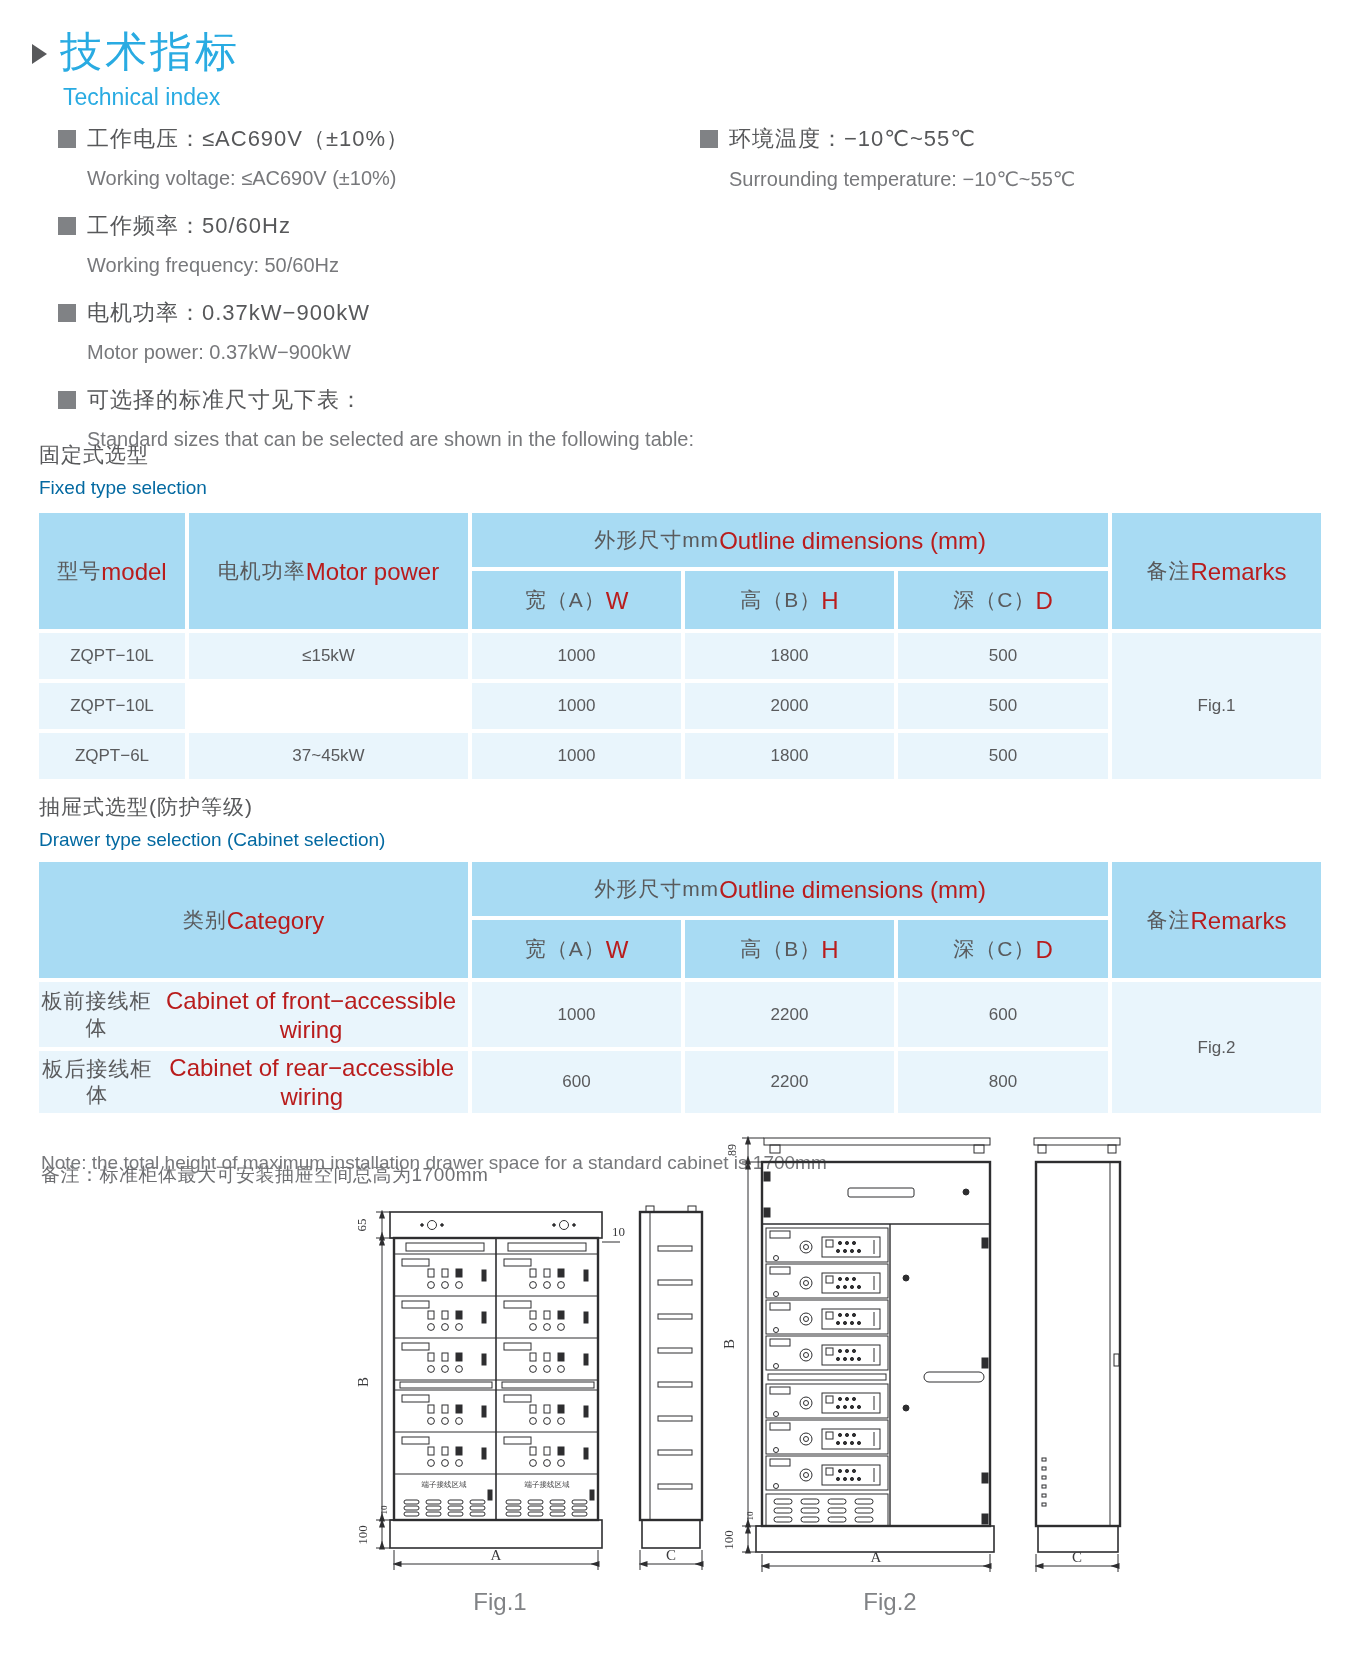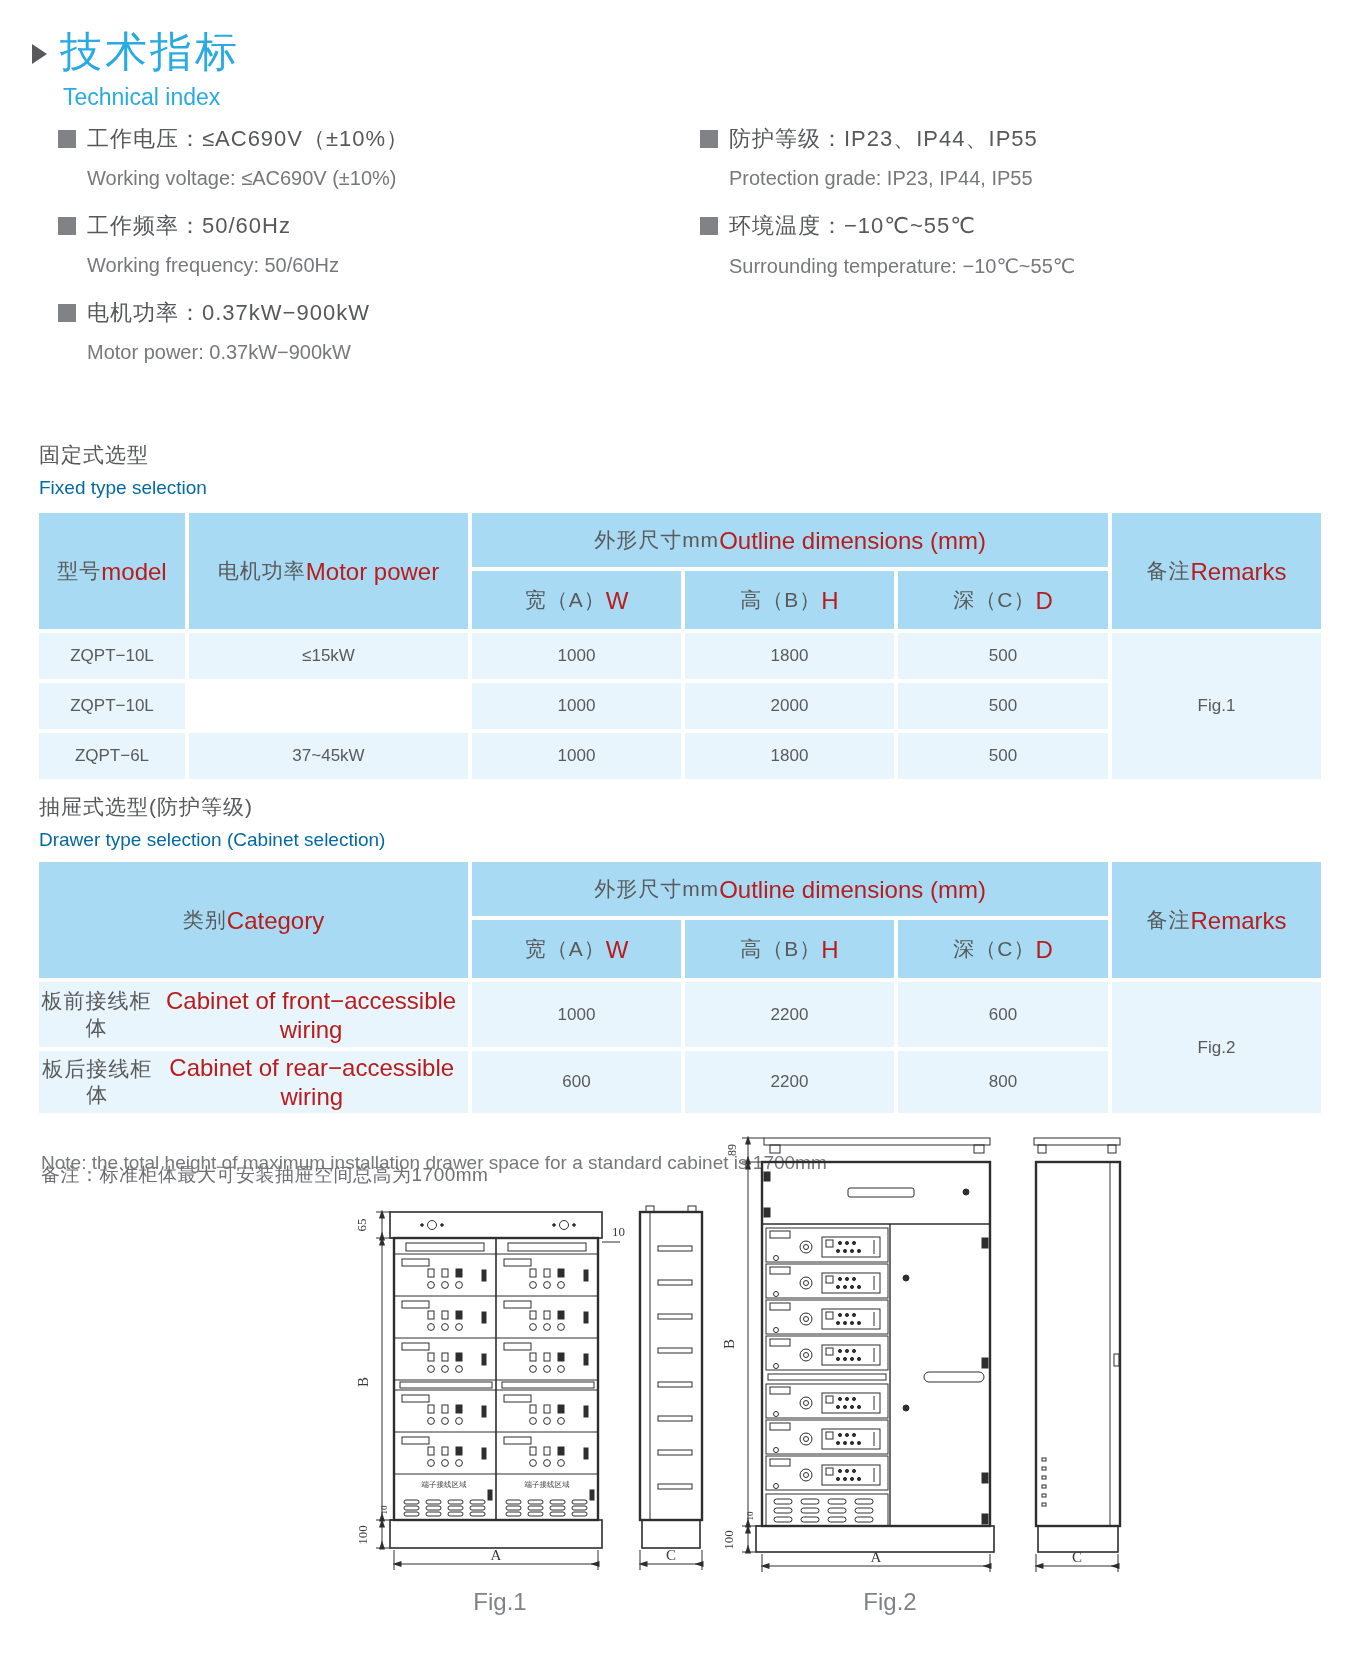--- a/index.html
+++ b/index.html
@@ -69,30 +69,30 @@
         </div>
       <div class="spec-en">Working frequency: 50/60Hz</div>
     </div>
     <div>
       <div class="spec-cn">
           <span class="bullet"></span>
           <span>电机功率：0.37kW−900kW</span>
         </div>
       <div class="spec-en">Motor power: 0.37kW−900kW</div>
     </div>
-  </div>
-
-  <div class="spec-col right">
     <div>
       <div class="spec-cn">
           <span class="bullet"></span>
-          <span>防护等级：IP23、IP44、IP55</span>
+          <span>可选择的标准尺寸见下表：</span>
         </div>
-      <div class="spec-en">Protection grade: IP23, IP44, IP55</div>
-    </div>
+      <div class="spec-en">Standard sizes that can be selected are shown in the following table:</div>
+    </div>
+  </div>
+
+  <div class="spec-col right">
     <div>
       <div class="spec-cn">
           <span class="bullet"></span>
           <span>环境温度：−10℃~55℃</span>
         </div>
       <div class="spec-en">Surrounding temperature: −10℃~55℃</div>
     </div>
   </div>
 
   <div class="sec" style="top:441px;">固定式选型</div>

